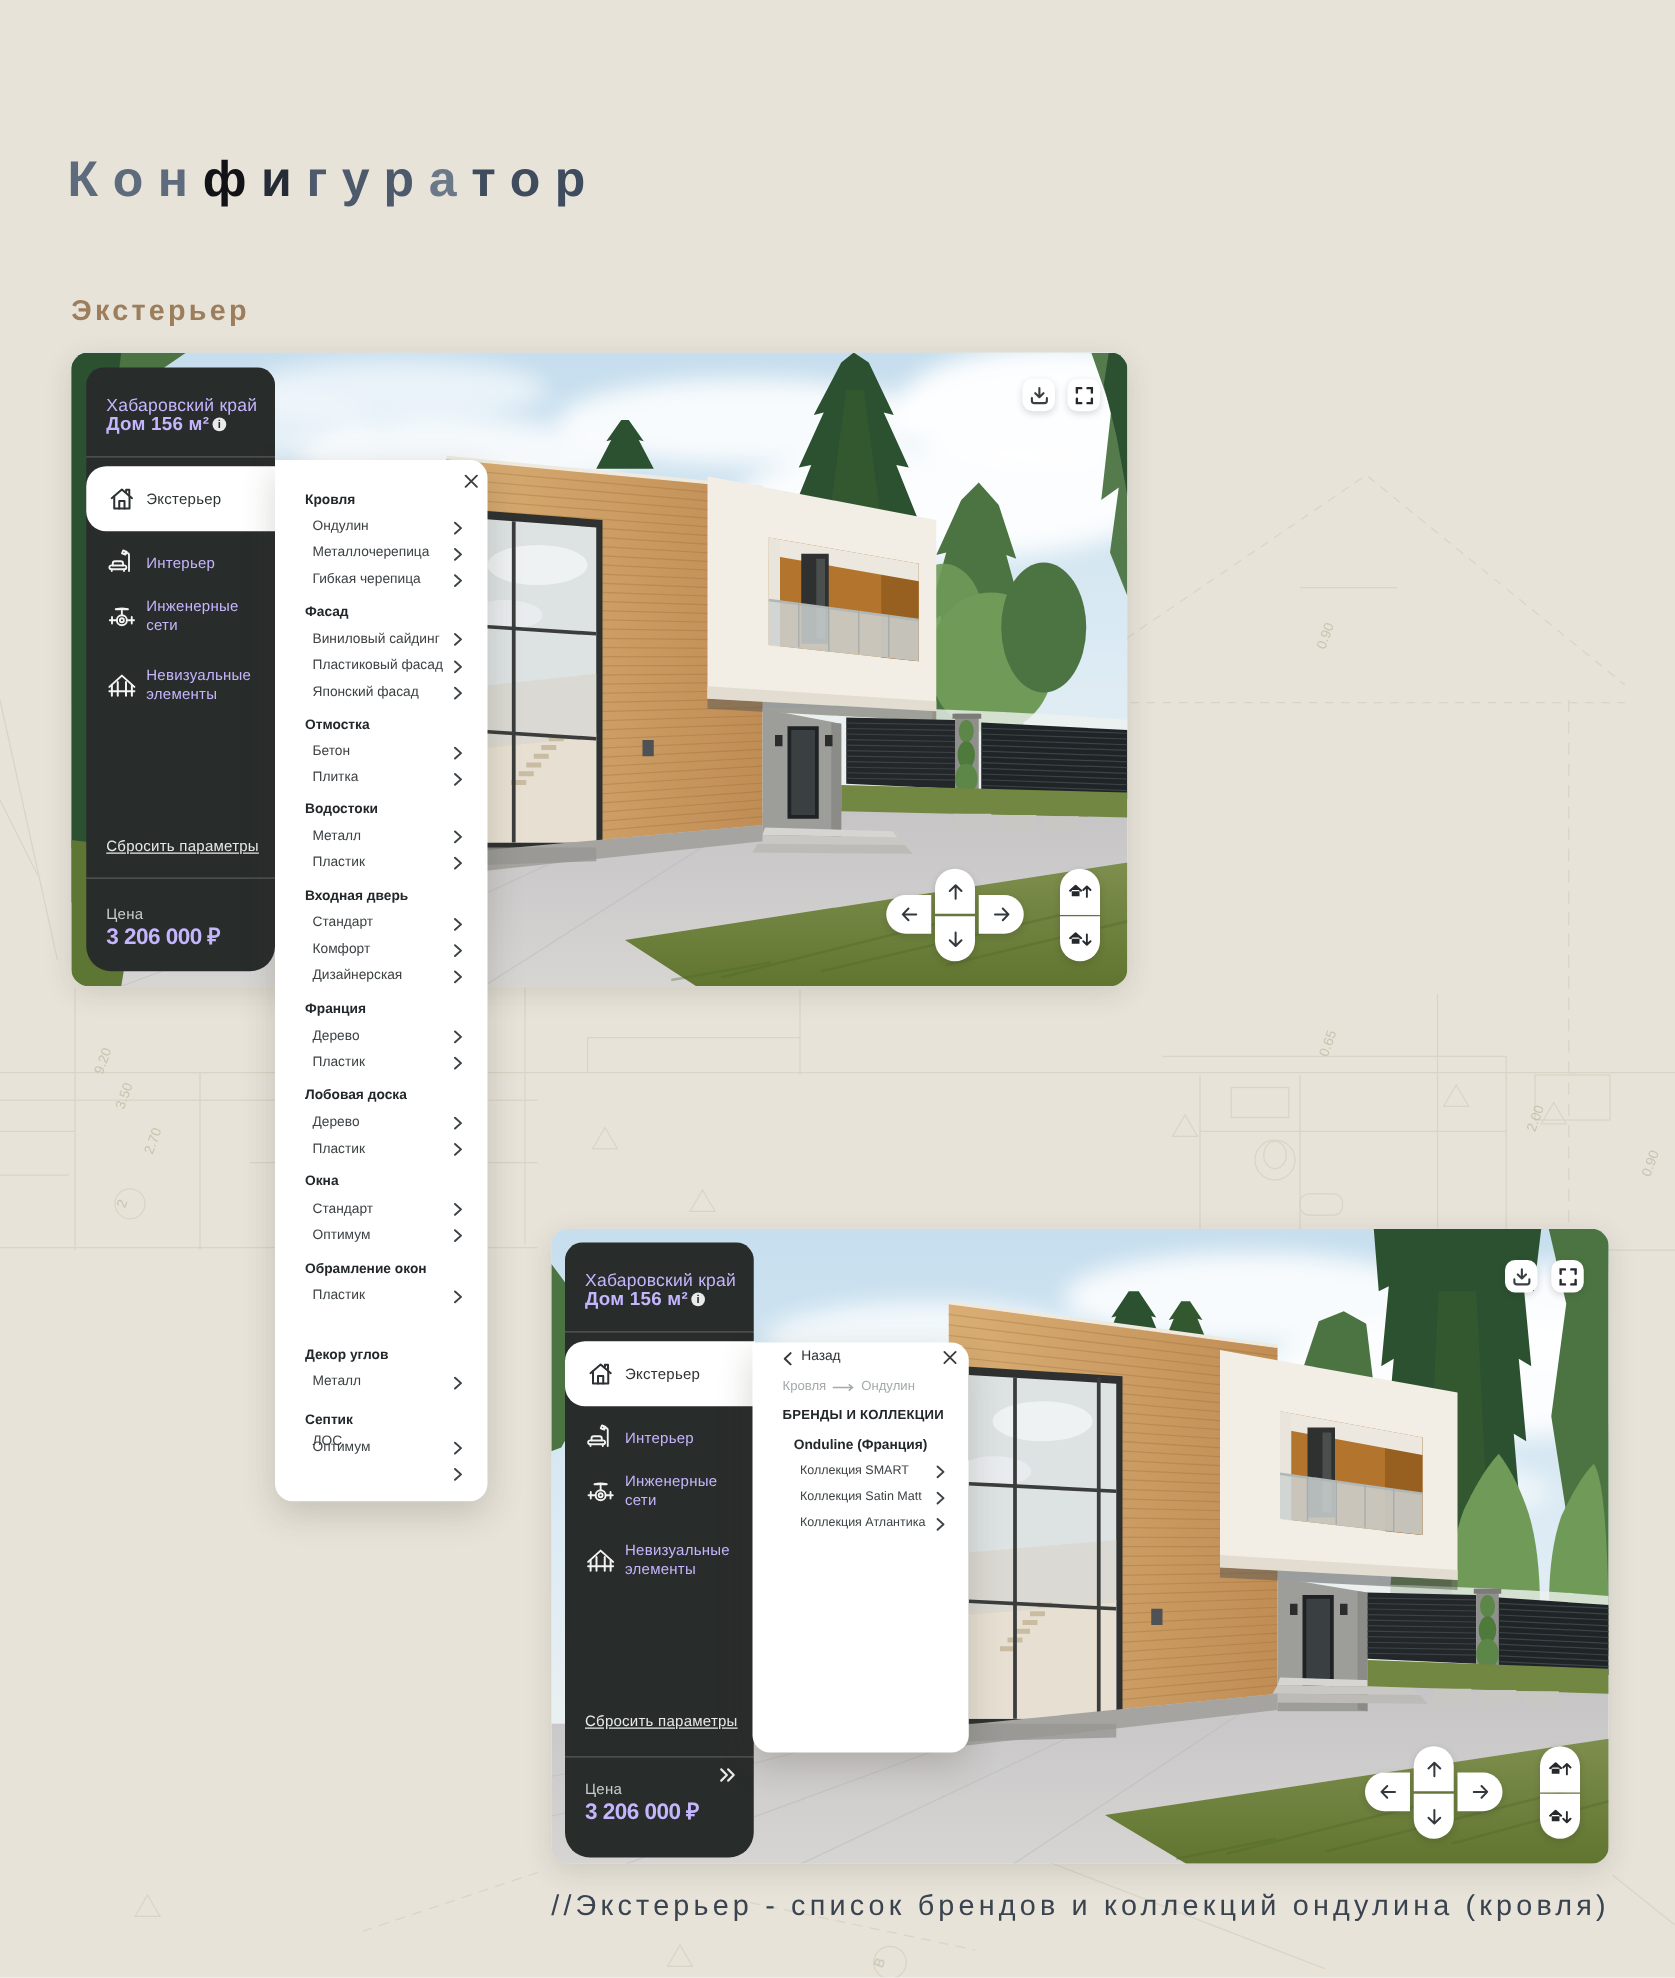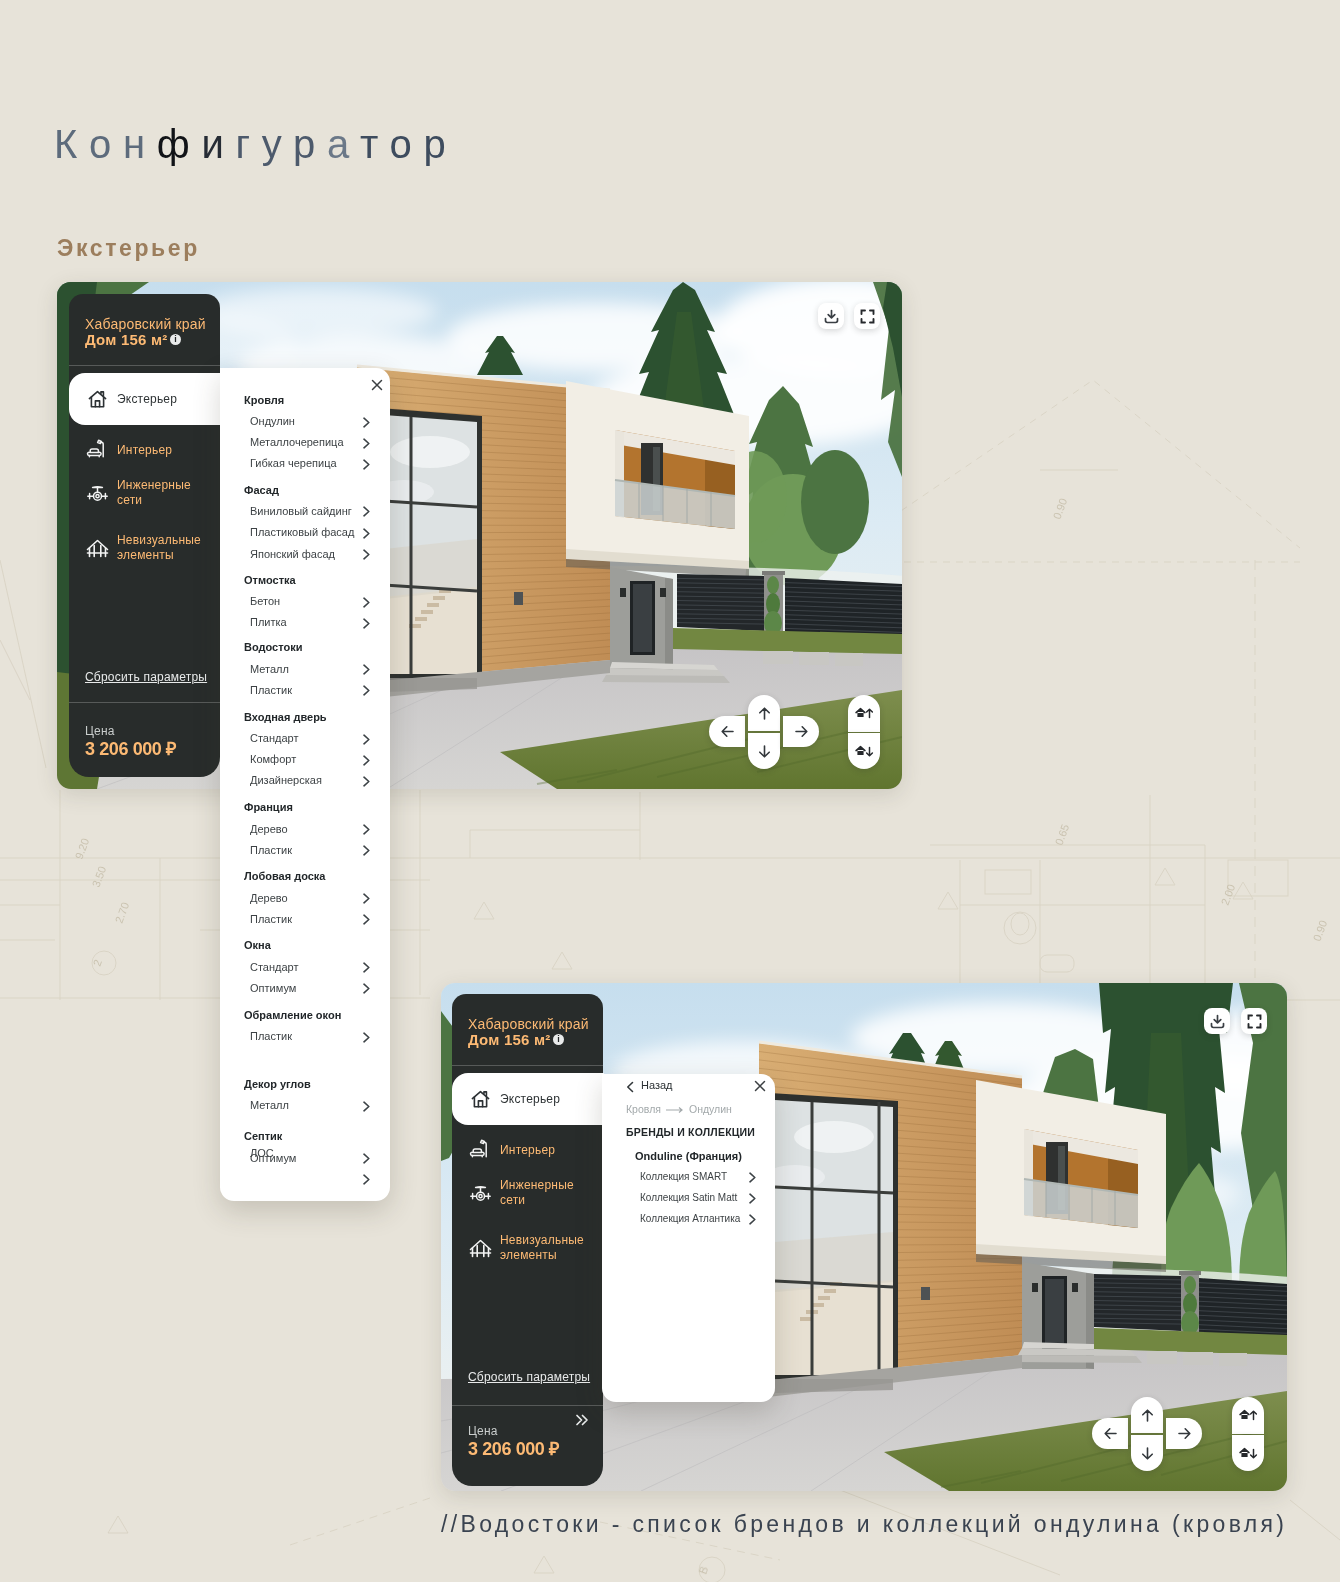--- a/index.html
+++ b/index.html
@@ -1,20 +1,20 @@
 <!DOCTYPE html>
 <html><head><meta charset="utf-8"><title>Конфигуратор</title>
 <style>
 html,body{margin:0;padding:0}
 #page{position:relative;width:1340px;height:1582px;background:#e7e3d9;overflow:hidden;
   font-family:"Liberation Sans",sans-serif;}
 .abs{position:absolute}
 .shot{position:absolute;border-radius:14px;overflow:hidden;box-shadow:0 6px 22px rgba(60,55,40,.14)}
 .dpanel{position:absolute;background:#282c2b;border-radius:14px 14px 20px 20px;color:#fff}
-.mtxt{position:absolute;font-size:12px;color:#fdba74;line-height:15px;letter-spacing:.2px}
+.mtxt{position:absolute;font-size:12px;color:#c4b5fd;line-height:15px;letter-spacing:.2px}
 .wpanel{position:absolute;background:#fff;border-radius:14px;box-shadow:0 10px 28px rgba(60,55,40,.20)}
 .hdr{position:absolute;left:24px;font-size:11px;font-weight:700;color:#22272a;white-space:nowrap}
 .itm{position:absolute;left:30px;font-size:11px;color:#3d4245;white-space:nowrap}
 .chev{position:absolute;width:7px;height:11px}
 .navb{position:absolute;background:#fff;display:flex;align-items:center;justify-content:center;box-shadow:0 2px 6px rgba(40,40,40,.18)}
 .cap{position:absolute;font-size:23px;letter-spacing:3.3px;color:#3a4350;white-space:nowrap}
 .par{position:absolute;font-size:20px;line-height:26px;letter-spacing:2.0px;color:#434d59;white-space:nowrap}
 </style></head><body>
 <div id="page">
 
@@ -62,21 +62,21 @@
 <text x="310" y="836" transform="rotate(-70 310 836)">0.10</text>
 <text x="1062" y="846" transform="rotate(-70 1062 846)">0.65</text>
 <text x="1320" y="942" transform="rotate(-70 1320 942)">0.90</text>
 <text x="1228" y="906" transform="rotate(-70 1228 906)">2.00</text>
 <text x="706" y="1575" transform="rotate(-70 706 1575)">B</text>
 <text x="100" y="967" transform="rotate(-70 100 967)">2</text>
 <text x="1060" y="520" transform="rotate(-70 1060 520)">0.90</text>
 </g>
     </svg>
 
-<div class="abs" style="left:54px;top:122px;font-size:40px;font-weight:400;letter-spacing:11.7px;color:#44536a"><span style="color:#5d6b7c">Кон</span><span style="color:#111317">ф</span><span style="color:#262c35">и</span><span style="color:#4d5a6c">гур</span><span style="color:#6b7888">а</span><span style="color:#3e4c5e">тор</span></div>
+<div class="abs" style="left:54px;top:122px;font-size:40px;font-weight:700;letter-spacing:11.7px;color:#44536a"><span style="color:#5d6b7c">Кон</span><span style="color:#111317">ф</span><span style="color:#262c35">и</span><span style="color:#4d5a6c">гур</span><span style="color:#6b7888">а</span><span style="color:#3e4c5e">тор</span></div>
 
 <div class="abs" style="left:57px;top:235px;font-size:23px;font-weight:700;letter-spacing:2.6px;color:#9c7e5d">Экстерьер</div>
 
 <div class="shot" style="left:57px;top:282px;width:845px;height:507px">
 <svg width="845" height="507" viewBox="0 0 845 507" style="position:absolute;left:0;top:0">
 <defs>
 <linearGradient id="sky1" x1="0" y1="0" x2="0" y2="1">
             <stop offset="0" stop-color="#c6deee"></stop>
             <stop offset="0.55" stop-color="#dcebf4"></stop>
             <stop offset="1" stop-color="#edf1f0"></stop>
@@ -911,13 +911,13 @@
         <path d="M1,1.2 L5.8,5.5 L1,9.8" fill="none" stroke="#3c4246" stroke-width="1.6" stroke-linecap="round" stroke-linejoin="round"></path>
       </svg>
 
 <div class="itm" style="left:38px;top:139px;font-size:10px">Коллекция Атлантика</div>
 <svg class="chev" style="left:147px;top:140px" viewBox="0 0 7 11">
         <path d="M1,1.2 L5.8,5.5 L1,9.8" fill="none" stroke="#3c4246" stroke-width="1.6" stroke-linecap="round" stroke-linejoin="round"></path>
       </svg>
 </div>
 
 
-<div class="cap" style="left:441px;top:1511px;font-size:23px;letter-spacing:3.35px">//Водостоки - список брендов и коллекций ондулина (кровля)</div>
+<div class="cap" style="left:441px;top:1511px;font-size:23px;letter-spacing:3.35px">//Экстерьер - список брендов и коллекций ондулина (кровля)</div>
 </div>
 </body></html>

